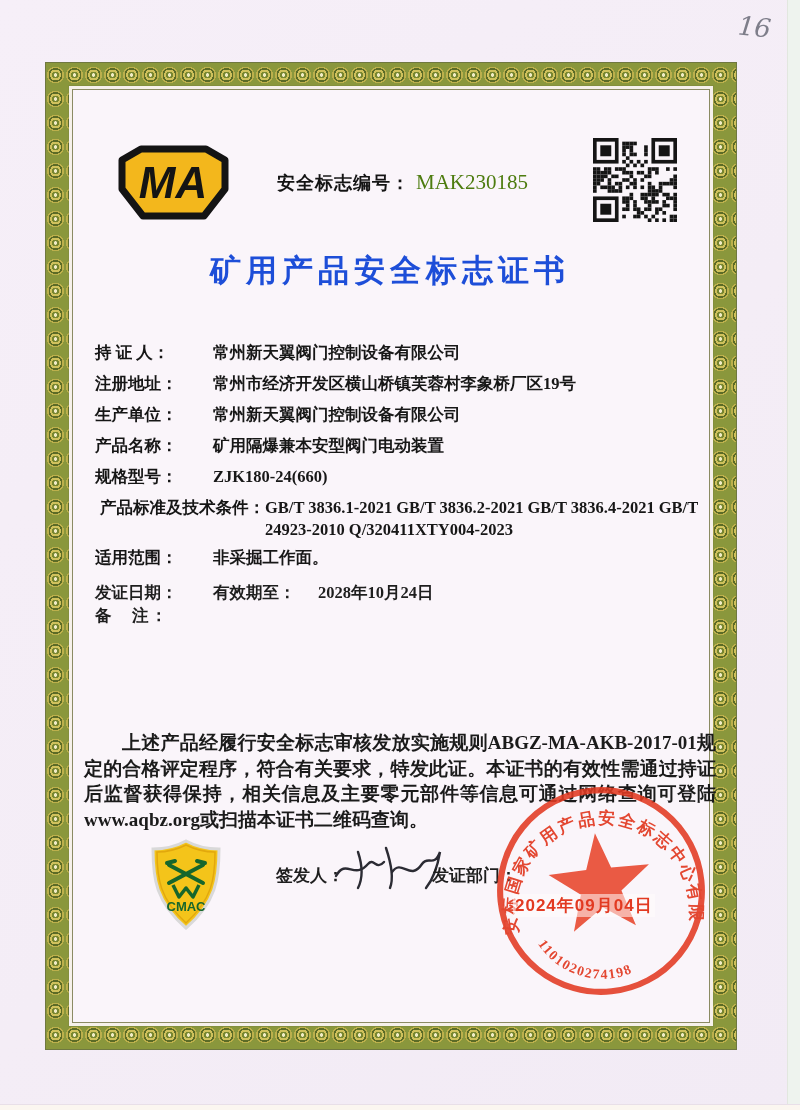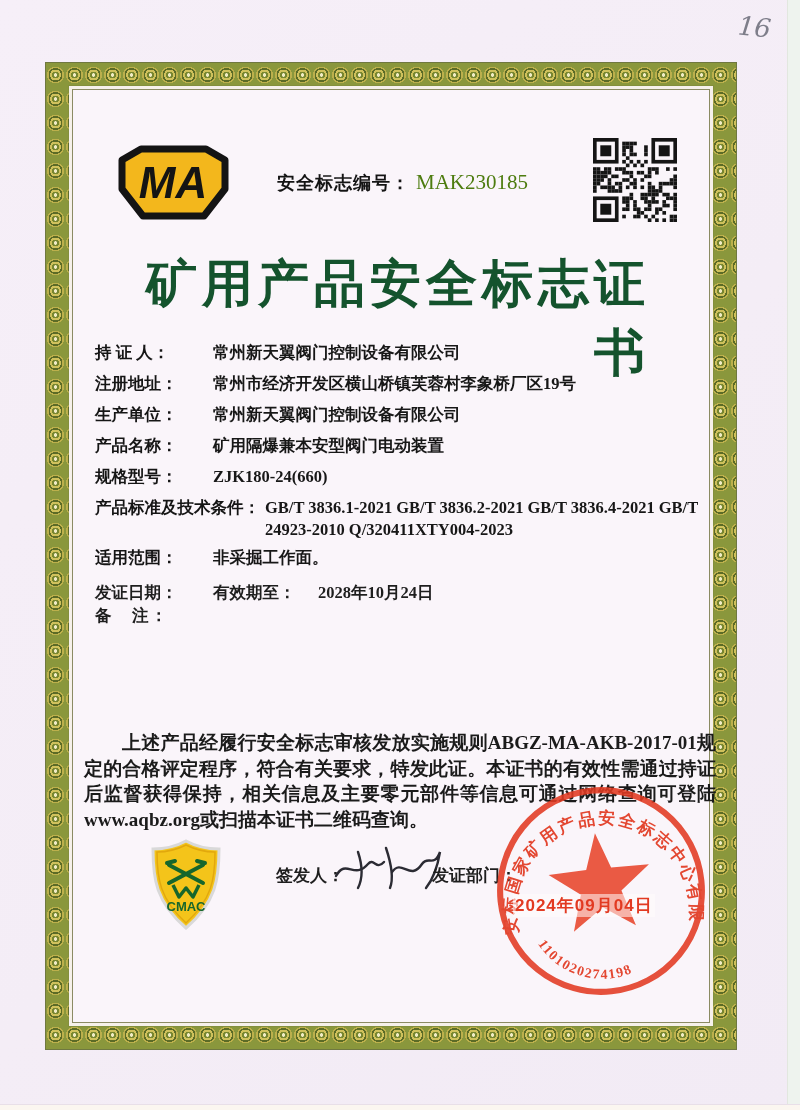--- a/index.html
+++ b/index.html
@@ -28,30 +28,30 @@
     background:#faf5fa;border:1px solid #8b8b63;outline:3px solid #f6f1ea;
     box-shadow:0 0 0 4px rgba(110,120,60,.25);}
 
   
   .ma-logo{position:absolute;left:117px;top:145px;width:113px;height:76px;}
   .certline{position:absolute;left:277px;top:170px;white-space:nowrap;}
   .certline .lbl{font-weight:bold;font-size:18px;letter-spacing:1px;color:#141414;}
   .certline .val{font-family:"Liberation Serif",serif;font-size:21px;color:#4d7c0f;margin-left:6px;}
   .qr{position:absolute;left:591px;top:138px;width:88px;height:84px;}
 
-  .title{position:absolute;left:130px;top:250px;width:520px;text-align:right;
-    font-size:51px;font-weight:900;letter-spacing:5px;color:#14532d;
+  .title{position:absolute;left:130px;top:250px;width:520px;text-align:center;
+    font-size:31px;font-weight:900;letter-spacing:5px;color:#1d4ed8;
     font-family:"Liberation Sans",sans-serif;}
 
   
   .fields{position:absolute;left:95px;top:342px;width:612px;}
   .frow{display:flex;align-items:flex-start;margin-bottom:10px;line-height:21px;}
   .frow .lbl{flex:0 0 118px;font-weight:bold;font-size:16.5px;color:#151515;white-space:nowrap;font-family:Liberation Serif, serif;}
   .frow .val{font-family:"Liberation Serif",serif;font-weight:bold;font-size:16.5px;color:#171717;}
-  .frow.wide-label .lbl{flex:0 0 170px;}
+  .frow.wide-label .lbl{flex:0 0 170px;text-align:right;}
   .frow.wide-label .val{width:440px;line-height:22px;}
   .frow.std{margin-bottom:6px;}
   .daterow{display:flex;margin-top:14px;margin-bottom:2px;line-height:21px;}
   .daterow .lbl{font-weight:bold;font-size:16.5px;white-space:nowrap;}
   .daterow .val{font-family:"Liberation Serif",serif;font-weight:bold;font-size:16.5px;}
   .daterow .v1{flex:0 0 187px;}
   .daterow .l1{flex:0 0 118px;}
   .daterow .l2{flex:0 0 105px;}
   .remarkrow{}
   .remarkrow .lbl{font-weight:bold;font-size:16.5px;letter-spacing:2px;}

